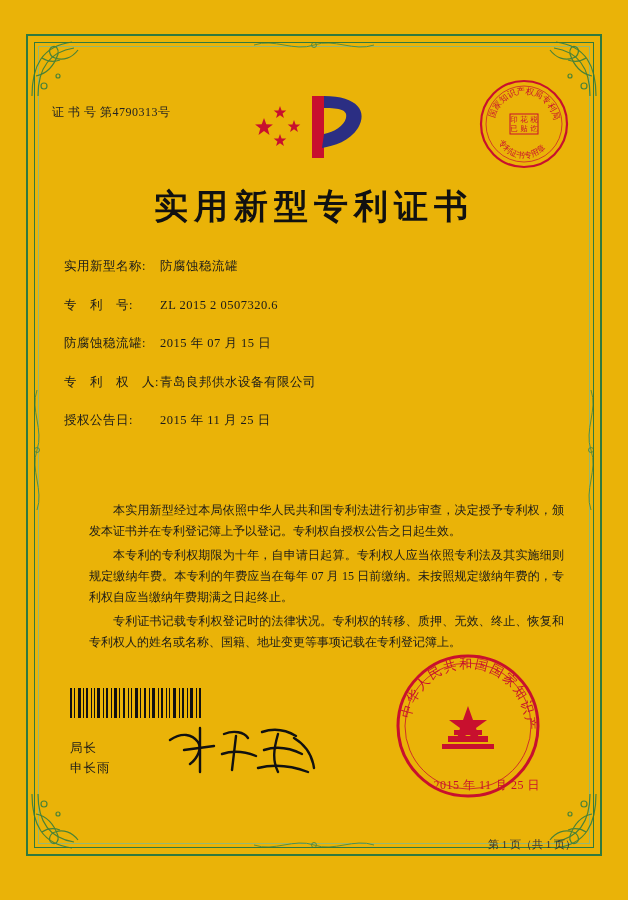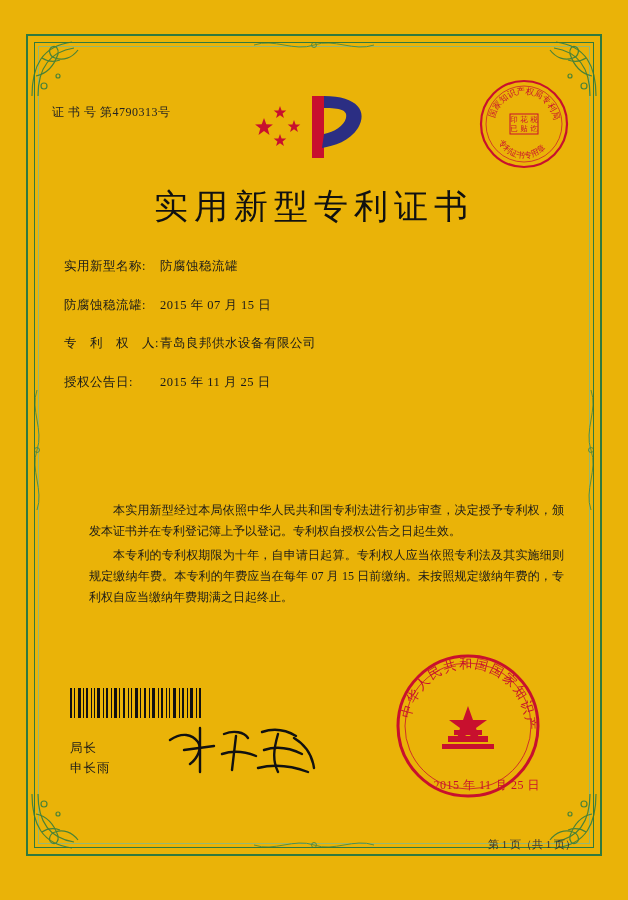--- a/index.html
+++ b/index.html
@@ -114,21 +114,21 @@
   }
   .seal-top svg { display:block; }
 
   .title {
     position: absolute;
     left: 0;
     right: 0;
     top: 124px;
     text-align: center;
     font-size: 34px;
-    font-weight: normal;
+    font-weight: bold;
     letter-spacing: 6px;
     color: #111;
     font-family: "DejaVu Serif", "Liberation Serif", serif;
   }
 
   .fields {
     position: absolute;
     left: 12px;
     right: 12px;
     top: 200px;
@@ -333,36 +333,41 @@
     </div>
 
     <div class="title">实用新型专利证书</div>
 
     <div class="fields">
       <div class="field-row">
         <span class="field-label">实用新型名称:</span>
         <span class="field-value">防腐蚀稳流罐</span>
       </div>
       <div class="field-row">
+        <span class="field-label">专　利　号:</span>
+        <span class="field-value">ZL 2015 2 0507320.6</span>
+      </div>
+      <div class="field-row">
         <span class="field-label">防腐蚀稳流罐:</span>
         <span class="field-value">2015 年 07 月 15 日</span>
       </div>
       <div class="field-row">
         <span class="field-label">专　利　权　人:</span>
         <span class="field-value">青岛良邦供水设备有限公司</span>
       </div>
       <div class="field-row">
         <span class="field-label">授权公告日:</span>
         <span class="field-value">2015 年 11 月 25 日</span>
       </div>
     </div>
 
     <div class="paragraphs">
       <p>本实用新型经过本局依照中华人民共和国专利法进行初步审查，决定授予专利权，颁发本证书并在专利登记簿上予以登记。专利权自授权公告之日起生效。</p>
       <p>本专利的专利权期限为十年，自申请日起算。专利权人应当依照专利法及其实施细则规定缴纳年费。本专利的年费应当在每年 07 月 15 日前缴纳。未按照规定缴纳年费的，专利权自应当缴纳年费期满之日起终止。</p>
+      <p>专利证书记载专利权登记时的法律状况。专利权的转移、质押、无效、终止、恢复和专利权人的姓名或名称、国籍、地址变更等事项记载在专利登记簿上。</p>
     </div>
 
     <div class="barcode">
       <svg width="132" height="30" viewBox="0 0 132 30">
         <g fill="#111">
           <rect x="0" y="0" width="2" height="30"></rect>
             <rect x="4" y="0" width="1" height="30"></rect>
           <rect x="8" y="0" width="3" height="30"></rect>
             <rect x="13" y="0" width="1" height="30"></rect>
           <rect x="16" y="0" width="2" height="30"></rect>

